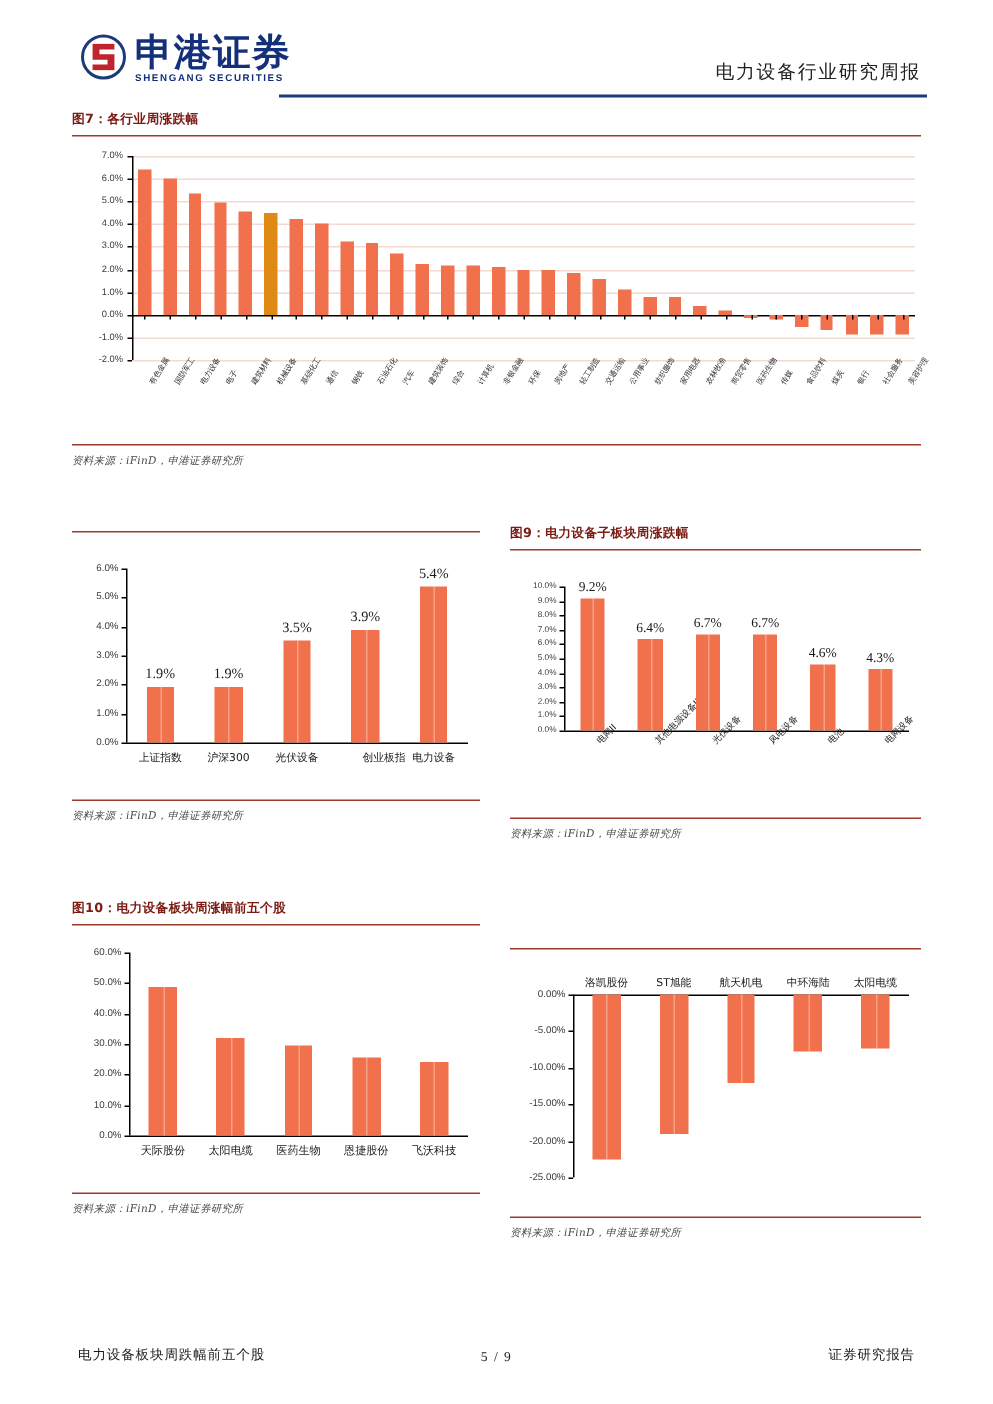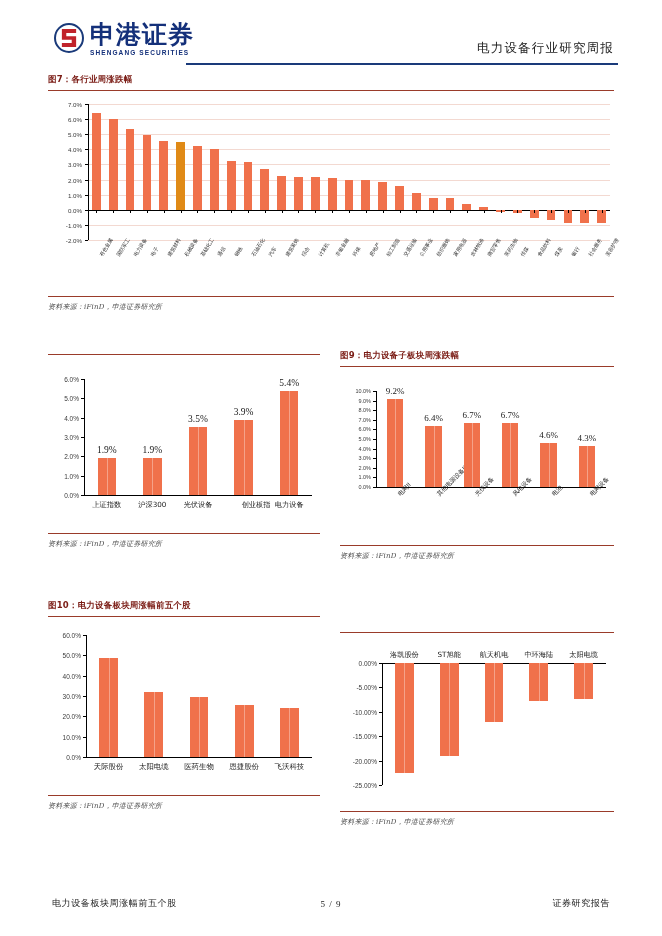--- a/index.html
+++ b/index.html
@@ -463,16 +463,16 @@
         <div class="bar" style="left: 234.192px; top: 22px; width: 18.816px; height: 35.624px;"></div>
         <div style="position: absolute; left: 243.6px; top: 22px; width: 1px; height: 35.624px; background: rgba(255, 255, 255, 0.35);"></div>
         <div class="sxlabel" style="left: 243.6px; top: 9px; font-size: 7.2px;">太阳电缆</div>
       </div>
   </div>
   <div class="fig-source-rule"></div>
   <div class="fig-source">资料来源：iFinD，申港证券研究所</div>
 </div>
 
 <div class="page-footer">
-  <div class="ft-left">电力设备板块周涨幅前五个股</div>
+  <div class="ft-left">电力设备板块周跌幅前五个股</div>
   <div class="ft-mid">5 / 9</div>
   <div class="ft-right">证券研究报告</div>
 </div>
 
 </body></html>

